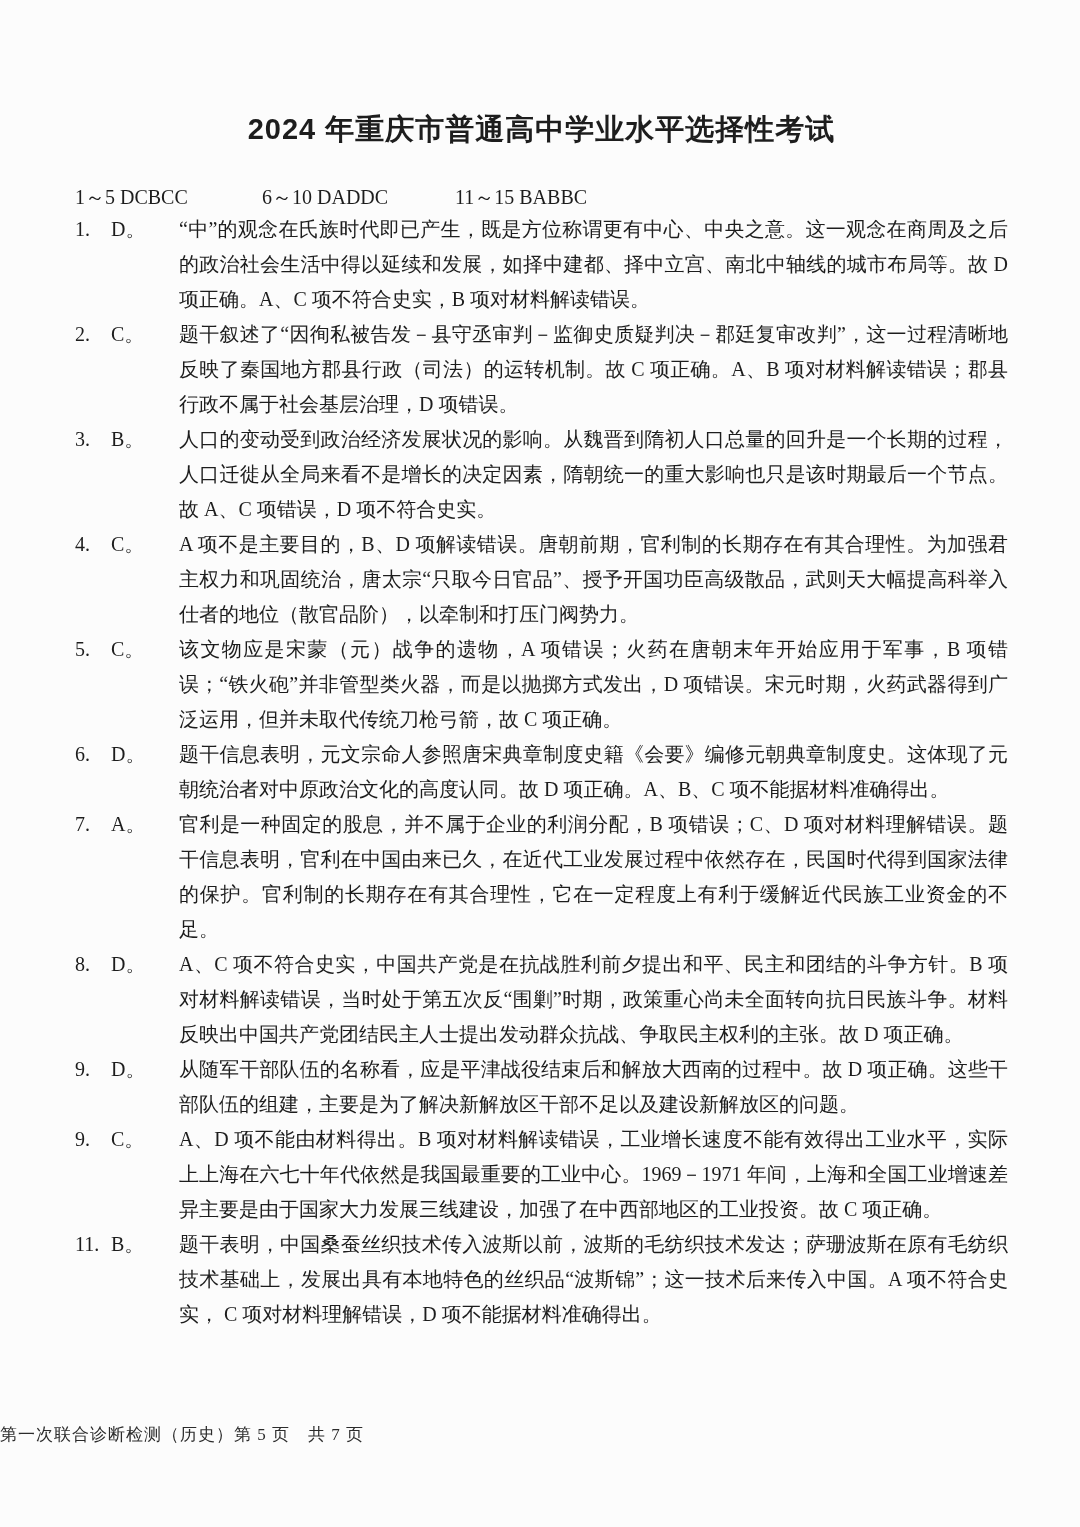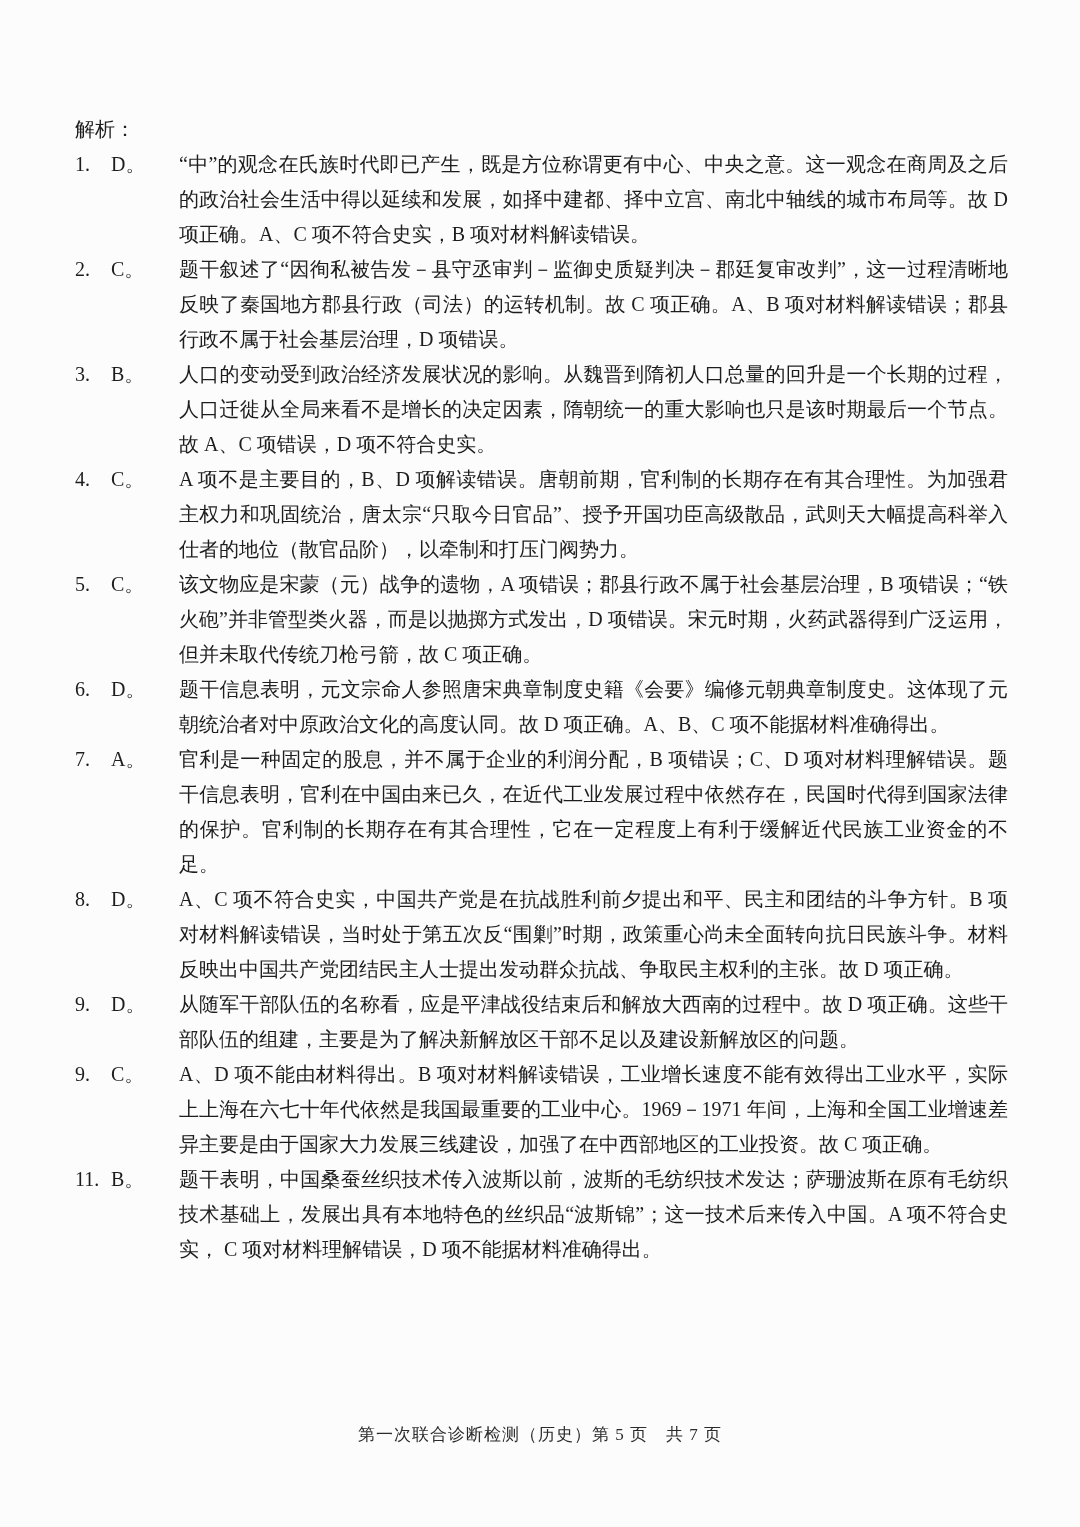--- a/index.html
+++ b/index.html
@@ -45,37 +45,41 @@
   .items { font-size:20px; }
   .item { display:flex; line-height:35px; }
   .item .num { width:36px; flex:none; }
   .item .ans { width:28px; flex:none; white-space:nowrap; }
   .item .txt { flex:1; text-align:justify;margin-left:40px; }
 
   .footer {
     position:absolute;
     top:1422px; left:0;
     width:1080px;
-    text-align:center;
     font-size:17px;
     line-height:26px;
     color:#2b2b2b;
     letter-spacing:1px;
   }
 </style>
 </head>
 <body>
 
 <div class="page">
 
   <div class="title-block">
+    <div class="title-line">2024 年重庆市普通高中学业水平选择性考试</div>
   </div>
 
+  <div class="answer-key">
+    <span class="ak1">1～5 DCBCC</span>
+    <span class="ak2">6～10 DADDC</span>
+    <span class="ak3">11～15 BABBC</span>
+  </div>
 
-  <div class="analysis-label">解析：</div>
 
   <div class="items">
 
     <div class="item">
       <span class="num">1.</span>
       <span class="ans">D。</span>
       <div class="txt">“中”的观念在氏族时代即已产生，既是方位称谓更有中心、中央之意。这一观念在商周及之后的政治社会生活中得以延续和发展，如择中建都、择中立宫、南北中轴线的城市布局等。故 D 项正确。A、C 项不符合史实，B 项对材料解读错误。</div>
     </div>
 
     <div class="item">
@@ -92,21 +96,21 @@
 
     <div class="item">
       <span class="num">4.</span>
       <span class="ans">C。</span>
       <div class="txt">A 项不是主要目的，B、D 项解读错误。唐朝前期，官利制的长期存在有其合理性。为加强君主权力和巩固统治，唐太宗“只取今日官品”、授予开国功臣高级散品，武则天大幅提高科举入仕者的地位（散官品阶），以牵制和打压门阀势力。</div>
     </div>
 
     <div class="item">
       <span class="num">5.</span>
       <span class="ans">C。</span>
-      <div class="txt">该文物应是宋蒙（元）战争的遗物，A 项错误；郡县行政不属于社会基层治理，B 项错误；“铁火砲”并非管型类火器，而是以抛掷方式发出，D 项错误。宋元时期，火药武器得到广泛运用，但并未取代传统刀枪弓箭，故 C 项正确。</div>
+      <div class="txt">该文物应是宋蒙（元）战争的遗物，A 项错误；火药在唐朝末年开始应用于军事，B 项错误；“铁火砲”并非管型类火器，而是以抛掷方式发出，D 项错误。宋元时期，火药武器得到广泛运用，但并未取代传统刀枪弓箭，故 C 项正确。</div>
     </div>
 
     <div class="item">
       <span class="num">6.</span>
       <span class="ans">D。</span>
       <div class="txt">题干信息表明，元文宗命人参照唐宋典章制度史籍《会要》编修元朝典章制度史。这体现了元朝统治者对中原政治文化的高度认同。故 D 项正确。A、B、C 项不能据材料准确得出。</div>
     </div>
 
     <div class="item">
       <span class="num">7.</span>

